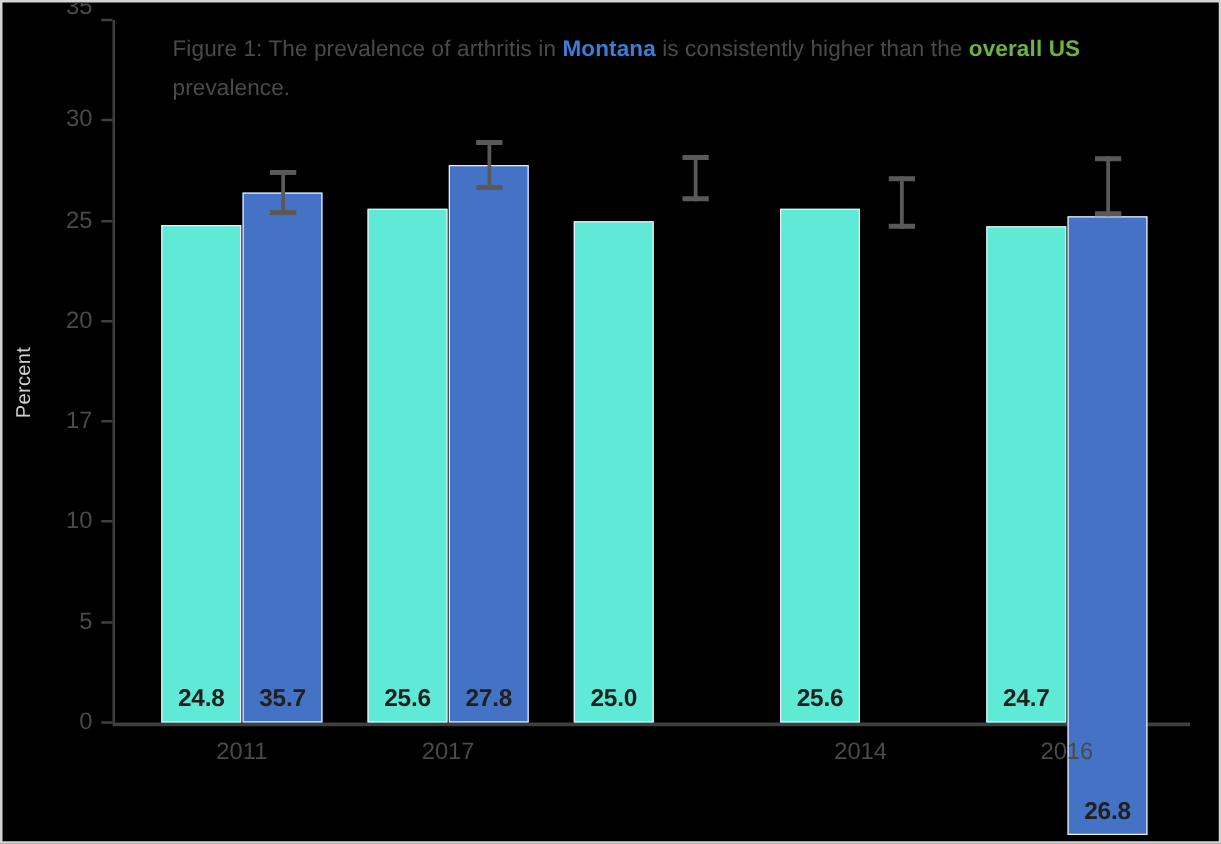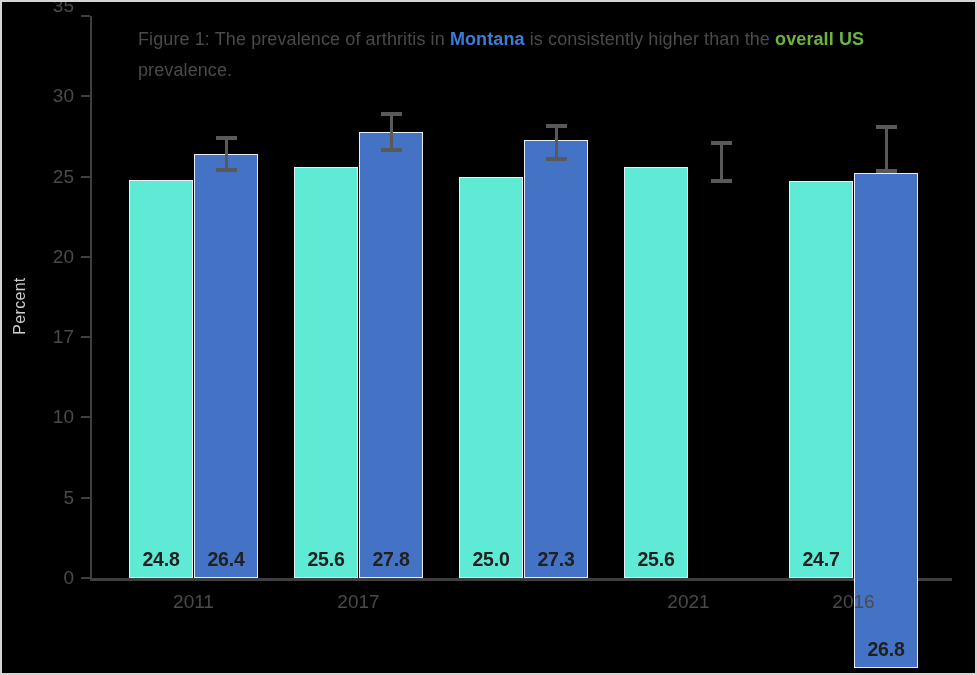--- a/index.html
+++ b/index.html
@@ -185,43 +185,40 @@
     </div>
 
   <div id="y-axis-line"></div>
   <div id="x-axis-line"></div>
 
   <div id="plot-area">
       <div class="bar green" style="left: 39px; top: 163.783px; width: 64px; height: 398.217px;">
         <div class="bar-label">24.8</div>
       </div>
       <div class="bar blue" style="left: 104px; top: 138.091px; width: 64px; height: 423.909px;">
-        <div class="bar-label">26.4</div>
+        <div class="bar-label">35.7</div>
       </div>
       <div class="errorbar" style="left: 104px; width: 64px; top: 120.429px; height: 35.3257px;">
         <div class="stem"></div>
         <div class="cap top"></div>
         <div class="cap bottom"></div>
       </div>
       <div class="bar green" style="left: 204px; top: 150.937px; width: 64px; height: 411.063px;">
         <div class="bar-label">25.6</div>
       </div>
       <div class="bar blue" style="left: 269px; top: 115.611px; width: 64px; height: 446.389px;">
         <div class="bar-label">27.8</div>
       </div>
       <div class="errorbar" style="left: 269px; width: 64px; top: 96.3429px; height: 40.1429px;">
         <div class="stem"></div>
         <div class="cap top"></div>
         <div class="cap bottom"></div>
       </div>
       <div class="bar green" style="left: 369px; top: 160.571px; width: 64px; height: 401.429px;">
         <div class="bar-label">25.0</div>
-      </div>
-      <div class="bar blue" style="left: 434px; top: 123.64px; width: 64px; height: 438.36px;">
-        <div class="bar-label">27.3</div>
       </div>
       <div class="errorbar" style="left: 434px; width: 64px; top: 107.583px; height: 36.9314px;">
         <div class="stem"></div>
         <div class="cap top"></div>
         <div class="cap bottom"></div>
       </div>
       <div class="bar green" style="left: 534px; top: 150.937px; width: 64px; height: 411.063px;">
         <div class="bar-label">25.6</div>
       </div>
       <div class="errorbar" style="left: 599px; width: 64px; top: 125.246px; height: 41.7486px;">
@@ -247,15 +244,15 @@
 <div class="y-tick-mark" style="top: 13px;"></div>
     <div class="y-tick-mark" style="top: 93.2857px;"></div>
     <div class="y-tick-mark" style="top: 173.571px;"></div>
     <div class="y-tick-mark" style="top: 253.857px;"></div>
     <div class="y-tick-mark" style="top: 334.143px;"></div>
     <div class="y-tick-mark" style="top: 414.429px;"></div>
     <div class="y-tick-mark" style="top: 494.714px;"></div>
     <div class="y-tick-mark" style="top: 575px;"></div>
     <div class="x-tick-label" style="left: 127px; width: 129px;">2011</div>
     <div class="x-tick-label" style="left: 292px; width: 129px;">2017</div>
-    <div class="x-tick-label" style="left: 622px; width: 129px;">2021</div>
+    <div class="x-tick-label" style="left: 622px; width: 129px;">2014</div>
     <div class="x-tick-label" style="left: 787px; width: 129px;">2016</div>
   </div>
 
 </body></html>

